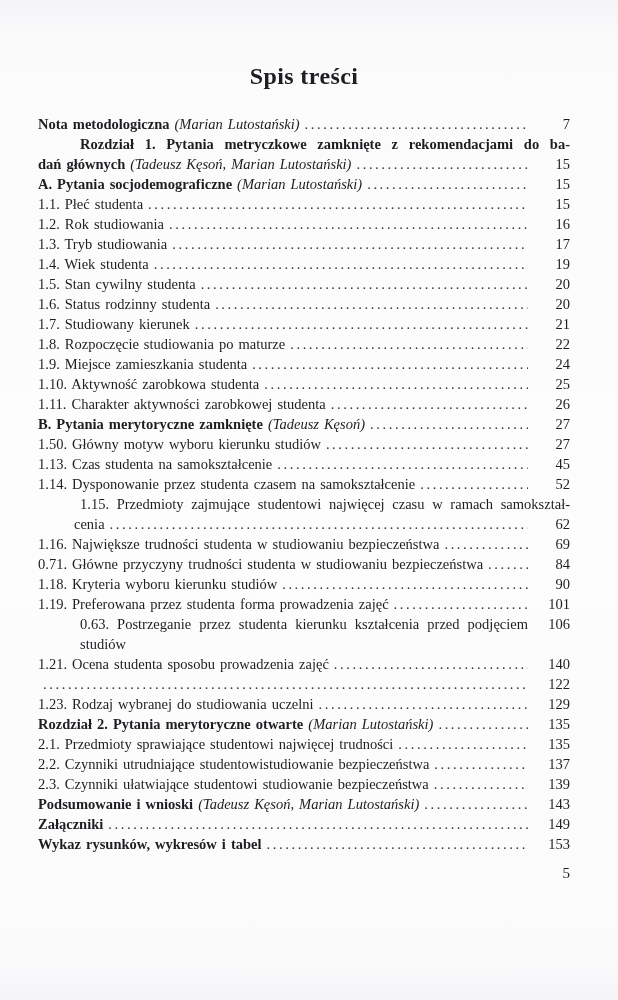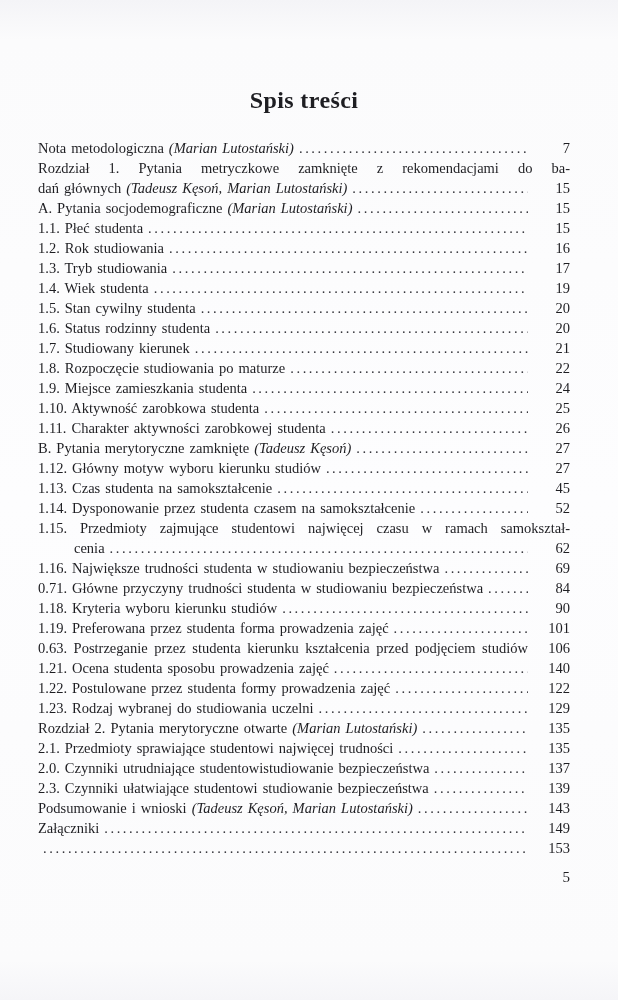--- a/index.html
+++ b/index.html
@@ -16,21 +16,21 @@
     width: 618px;
     height: 1000px;
     overflow: hidden;
     background: linear-gradient(180deg, #f4f4f7 0%, var(--paper) 4%, #fdfdfe 50%, var(--paper) 96%, #f5f5f8 100%);
     color: var(--ink);
     font-family: "Liberation Serif", "DejaVu Serif", serif;
   }
   .page {
     width: 618px;
     height: 1000px;
-    padding: 86px 48px 0 38px;
+    padding: 62px 48px 0 38px;
   }
   .title {
     margin: 0 0 23px 0;
     font-size: 24px;
     font-weight: 700;
     line-height: 29px;
     text-align: center;
     letter-spacing: 0.4px;
   }
   .toc { width: 100%; }
@@ -40,22 +40,23 @@
     font-size: 14.5px;
     line-height: 20px;
   }
   .toc-row.indent { padding-left: 36px; }
   .toc-text { word-spacing: 1.4px; }
   .toc-text:not(.fill) { white-space: nowrap; }
   .toc-text.fill {
     flex: 1 1 auto;
     text-align: justify;
     text-align-last: justify;
-  }
-  .seg-b { font-weight: 400; }
+    margin-left: 42px;
+  }
+  .seg-b { font-weight: 700; }
   .seg-i { font-style: italic; }
   .leader {
     flex: 1 1 auto;
     min-width: 0;
     overflow: hidden;
     white-space: nowrap;
     padding-left: 5px;
     color: var(--dots);
   }
   .leader::after {
@@ -152,21 +153,21 @@
     <span class="toc-text"><span class="seg-r">1.11. Charakter aktywności zarobkowej studenta</span></span>
     <span class="leader" aria-hidden="true"></span>
     <span class="pagenum">26</span>
   </div>
       <div class="toc-row">
     <span class="toc-text"><span class="seg-b">B. Pytania merytoryczne zamknięte </span><span class="seg-i">(Tadeusz Kęsoń)</span></span>
     <span class="leader" aria-hidden="true"></span>
     <span class="pagenum">27</span>
   </div>
       <div class="toc-row">
-    <span class="toc-text"><span class="seg-r">1.12. Główny motyw wyboru kierunku studiów</span></span>
+    <span class="toc-text"><span class="seg-r">1.50. Główny motyw wyboru kierunku studiów</span></span>
     <span class="leader" aria-hidden="true"></span>
     <span class="pagenum">27</span>
   </div>
       <div class="toc-row">
     <span class="toc-text"><span class="seg-r">1.13. Czas studenta na samokształcenie</span></span>
     <span class="leader" aria-hidden="true"></span>
     <span class="pagenum">45</span>
   </div>
       <div class="toc-row">
     <span class="toc-text"><span class="seg-r">1.14. Dysponowanie przez studenta czasem na samokształcenie</span></span>
@@ -206,58 +207,58 @@
     <span class="toc-text fill"><span class="seg-r">0.63. Postrzeganie przez studenta kierunku kształcenia przed podjęciem studiów</span></span>
 
     <span class="pagenum">106</span>
   </div>
       <div class="toc-row">
     <span class="toc-text"><span class="seg-r">1.21. Ocena studenta sposobu prowadzenia zajęć</span></span>
     <span class="leader" aria-hidden="true"></span>
     <span class="pagenum">140</span>
   </div>
       <div class="toc-row">
-    <span class="toc-text"><span class="seg-r">1.22. Postulowane przez studenta formy prowadzenia zajęć</span></span>
     <span class="leader" aria-hidden="true"></span>
     <span class="pagenum">122</span>
   </div>
       <div class="toc-row">
     <span class="toc-text"><span class="seg-r">1.23. Rodzaj wybranej do studiowania uczelni</span></span>
     <span class="leader" aria-hidden="true"></span>
     <span class="pagenum">129</span>
   </div>
       <div class="toc-row">
     <span class="toc-text"><span class="seg-b">Rozdział 2. Pytania merytoryczne otwarte </span><span class="seg-i">(Marian Lutostański)</span></span>
     <span class="leader" aria-hidden="true"></span>
     <span class="pagenum">135</span>
   </div>
       <div class="toc-row">
     <span class="toc-text"><span class="seg-r">2.1. Przedmioty sprawiające studentowi najwięcej trudności</span></span>
     <span class="leader" aria-hidden="true"></span>
     <span class="pagenum">135</span>
   </div>
       <div class="toc-row">
-    <span class="toc-text"><span class="seg-r">2.0. Czynniki utrudniające studentowistudiowanie bezpieczeństwa</span></span>
+    <span class="toc-text"><span class="seg-r">2.2. Czynniki utrudniające studentowistudiowanie bezpieczeństwa</span></span>
     <span class="leader" aria-hidden="true"></span>
     <span class="pagenum">137</span>
   </div>
       <div class="toc-row">
     <span class="toc-text"><span class="seg-r">2.3. Czynniki ułatwiające studentowi studiowanie bezpieczeństwa</span></span>
     <span class="leader" aria-hidden="true"></span>
     <span class="pagenum">139</span>
   </div>
       <div class="toc-row">
     <span class="toc-text"><span class="seg-b">Podsumowanie i wnioski </span><span class="seg-i">(Tadeusz Kęsoń, Marian Lutostański)</span></span>
     <span class="leader" aria-hidden="true"></span>
     <span class="pagenum">143</span>
   </div>
       <div class="toc-row">
     <span class="toc-text"><span class="seg-b">Załączniki</span></span>
     <span class="leader" aria-hidden="true"></span>
     <span class="pagenum">149</span>
   </div>
       <div class="toc-row">
+    <span class="toc-text"><span class="seg-b">Wykaz rysunków, wykresów i tabel</span></span>
     <span class="leader" aria-hidden="true"></span>
     <span class="pagenum">153</span>
   </div>
     </div>
   <div class="folio">5</div>
 </div>
 
 </body></html>

